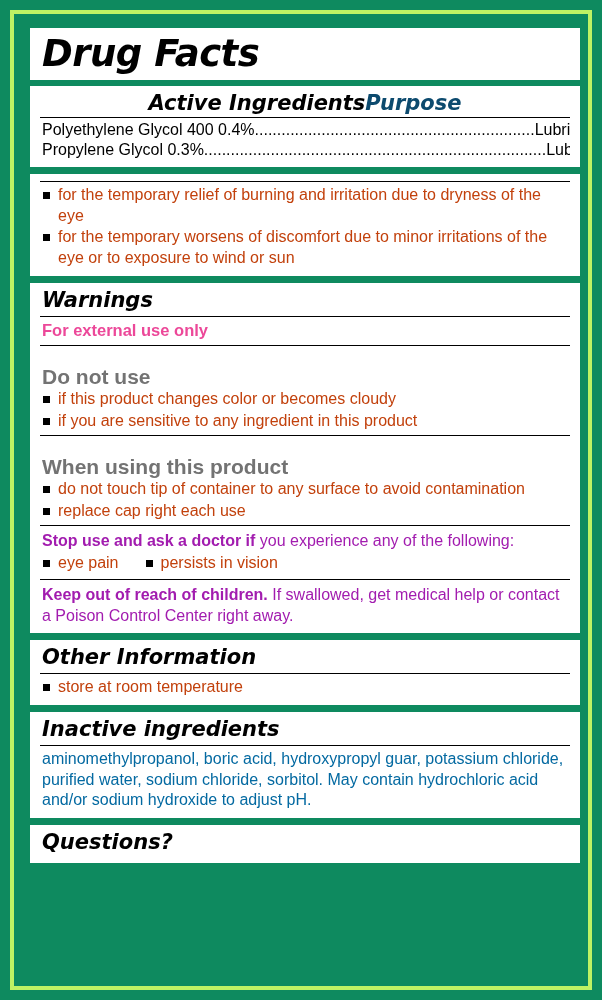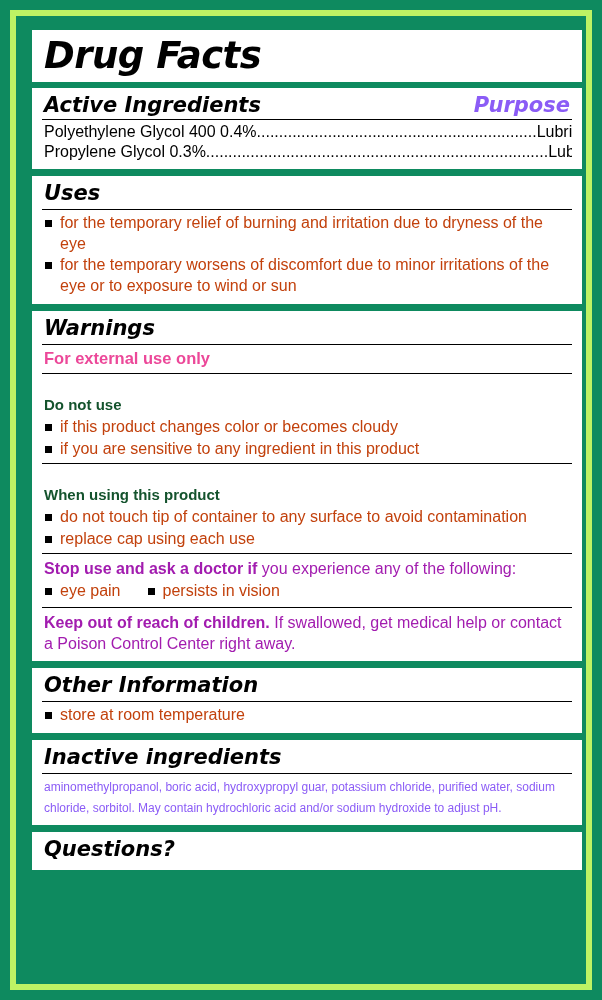--- a/index.html
+++ b/index.html
@@ -12,21 +12,21 @@
     background: #0e8a5f;
     font-family: "Liberation Sans", sans-serif;
     overflow: hidden;
   }
   .label-frame {
     position: absolute;
     left: 10px;
     top: 10px;
     width: 582px;
     height: 980px;
-    border: 6px solid #bef264;
+    border: 4px solid #bef264;
     box-sizing: border-box;
     background: #0e8a5f;
   }
   .label-inner {
     position: absolute;
     left: 16px;
     top: 14px;
     width: 550px;
     height: 952px;
     box-sizing: border-box;
@@ -56,21 +56,21 @@
     font-family: "DejaVu Sans", sans-serif;
     font-style: italic;
     font-weight: bold;
     font-size: 21px;
     line-height: 26px;
     color: #000;
     padding-left: 2px;
   }
   .head-row {
     display: flex;
-    justify-content: space-between;
+    justify-content: center;
     align-items: baseline;
     border-bottom: 1.5px solid #000;
     padding-bottom: 1px;
     margin-bottom: 2px;
   }
   .ing-line {
     font-size: 16px;
     line-height: 20px;
     color: #000;
     white-space: nowrap;
@@ -112,63 +112,63 @@
   }
   .bold-line {
     font-weight: bold;
     font-size: 16.5px;
     line-height: 21px;
     color: #ec4899;
     padding-left: 2px;
   }
   .sub-bold {
     font-weight: bold;
-    font-size: 15px;
+    font-size: 21px;
     line-height: 21px;
-    color: #14532d;
+    color: #737373;
     padding-left: 2px;
     margin-top: 20px;
   }
   .mixed-line {
     font-size: 16px;
     line-height: 21px;
     color: #a21caf;
     padding-left: 2px;
   }
   .mixed-line b {
     font-weight: bold;
   }
   .inline-bullets {
     display: flex;
     gap: 24px;
     padding-left: 0;
     text-align: right;
   }
   .plain {
-    font-size: 12px;
+    font-size: 16px;
     line-height: 20.5px;
-    color: #8b5cf6;
+    color: #0369a1;
     padding-left: 2px;
   }
   .q-head {
     font-family: "DejaVu Sans", sans-serif;
     font-style: italic;
     font-weight: bold;
     font-size: 21px;
     line-height: 27px;
     color: #000;
     padding-left: 2px;
   }
   .purpose-head {
     font-family: "DejaVu Sans", sans-serif;
     font-style: italic;
     font-weight: bold;
     font-size: 21px;
     line-height: 26px;
-    color: #8b5cf6;
+    color: #0c4a6e;
     padding-right: 2px;
   }
 </style>
 </head>
 <body>
 
 <div class="label-frame">
   <div class="label-inner">
 
     <div class="panel title-panel">
@@ -182,21 +182,20 @@
       </div>
       <div class="ing-line">
         <span>Polyethylene Glycol 400 0.4%</span><span class="dots">...............................................................</span><span>Lubricant</span>
       </div>
       <div class="ing-line">
         <span>Propylene Glycol 0.3%</span><span class="dots">.............................................................................</span><span>Lubricant</span>
       </div>
     </div>
 
     <div class="panel">
-      <div class="sec-head">Uses</div>
       <div class="rule"></div>
       <ul class="bullets">
         <li>for the temporary relief of burning and irritation due to dryness of the eye</li>
         <li>for the temporary worsens of discomfort due to minor irritations of the eye or to exposure to wind or sun</li>
       </ul>
     </div>
 
     <div class="panel">
       <div class="sec-head">Warnings</div>
       <div class="rule"></div>
@@ -206,21 +205,21 @@
       <div class="sub-bold">Do not use</div>
       <ul class="bullets">
         <li>if this product changes color or becomes cloudy</li>
         <li>if you are sensitive to any ingredient in this product</li>
       </ul>
       <div class="thin-rule"></div>
 
       <div class="sub-bold">When using this product</div>
       <ul class="bullets">
         <li>do not touch tip of container to any surface to avoid contamination</li>
-        <li>replace cap using each use</li>
+        <li>replace cap right each use</li>
       </ul>
       <div class="thin-rule"></div>
 
       <div class="mixed-line">
         <b>Stop use and ask a doctor if</b>
         <span>you experience any of the following:</span>
       </div>
       <ul class="bullets inline-bullets">
         <li>eye pain</li>
         <li>persists in vision</li>

